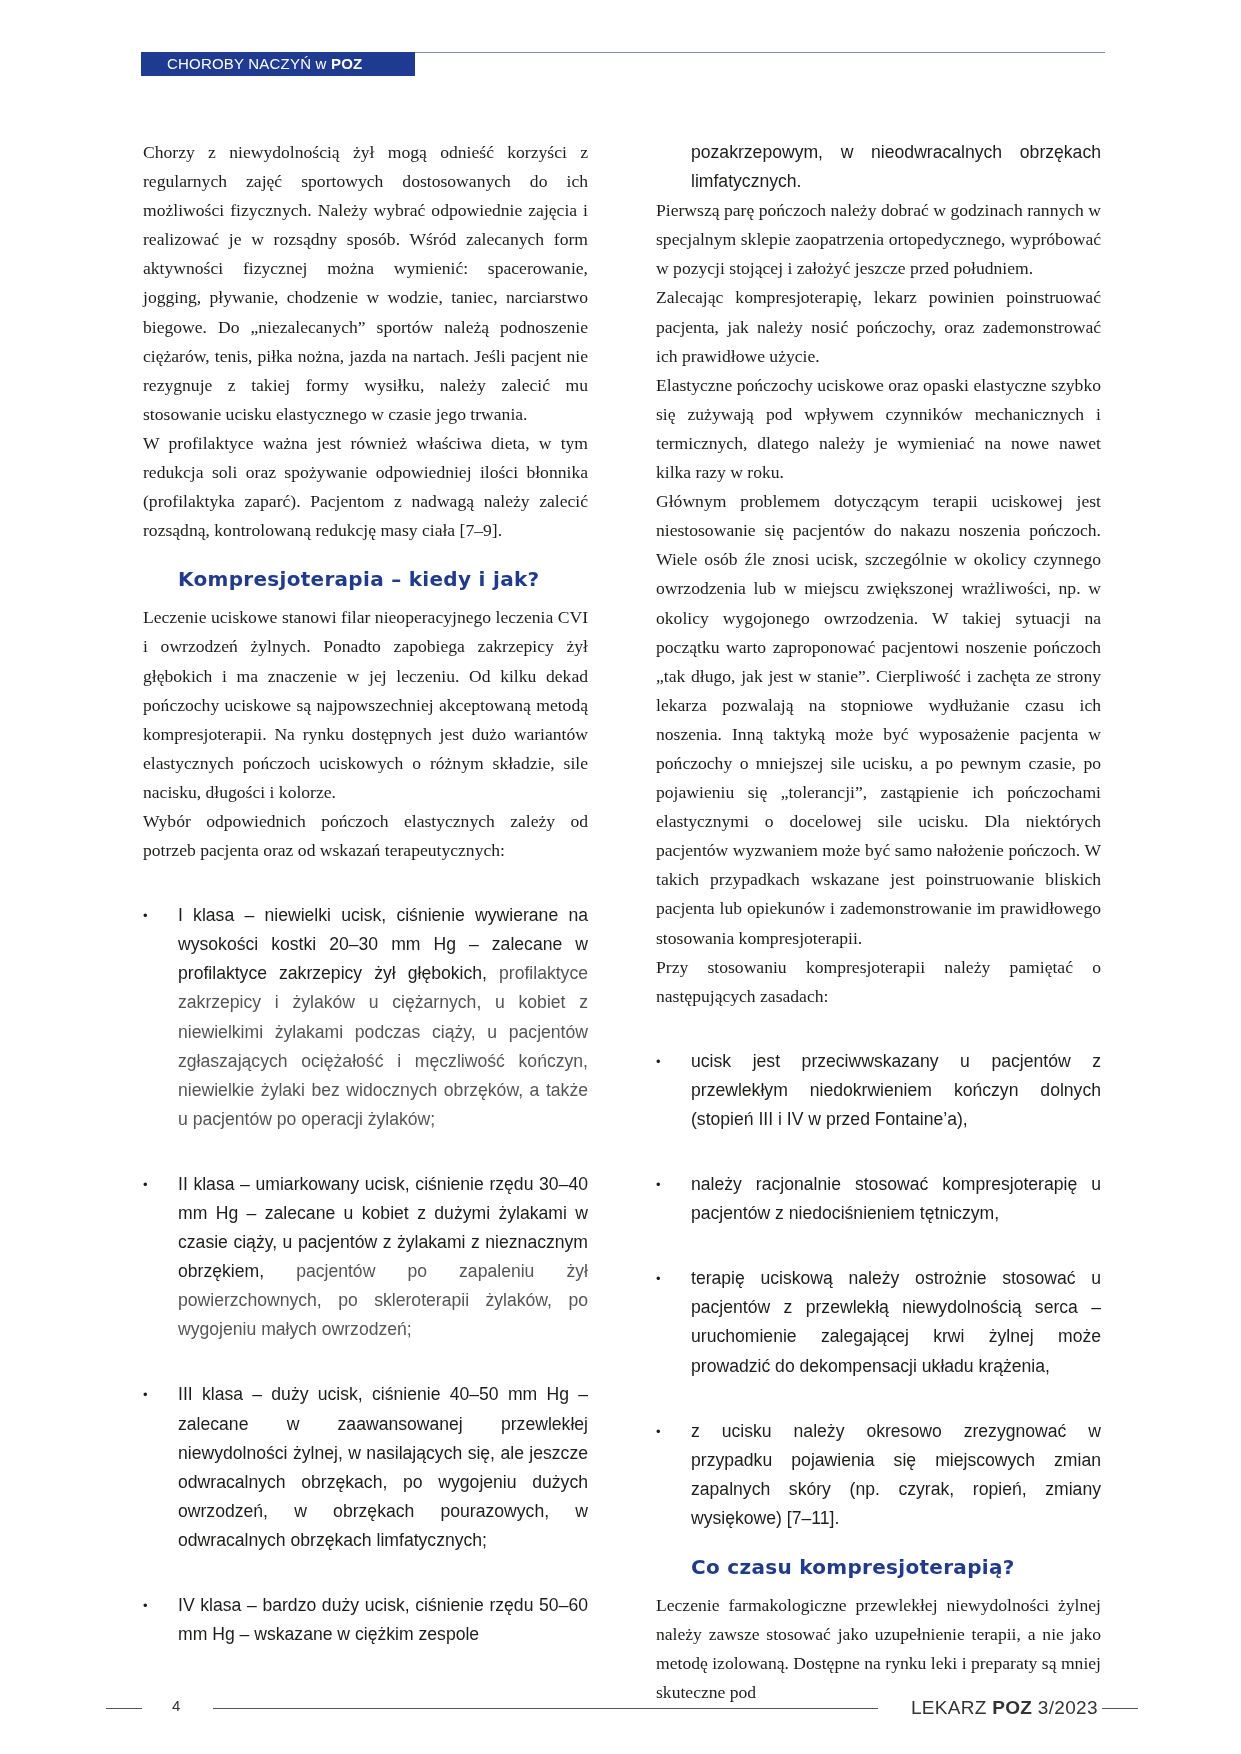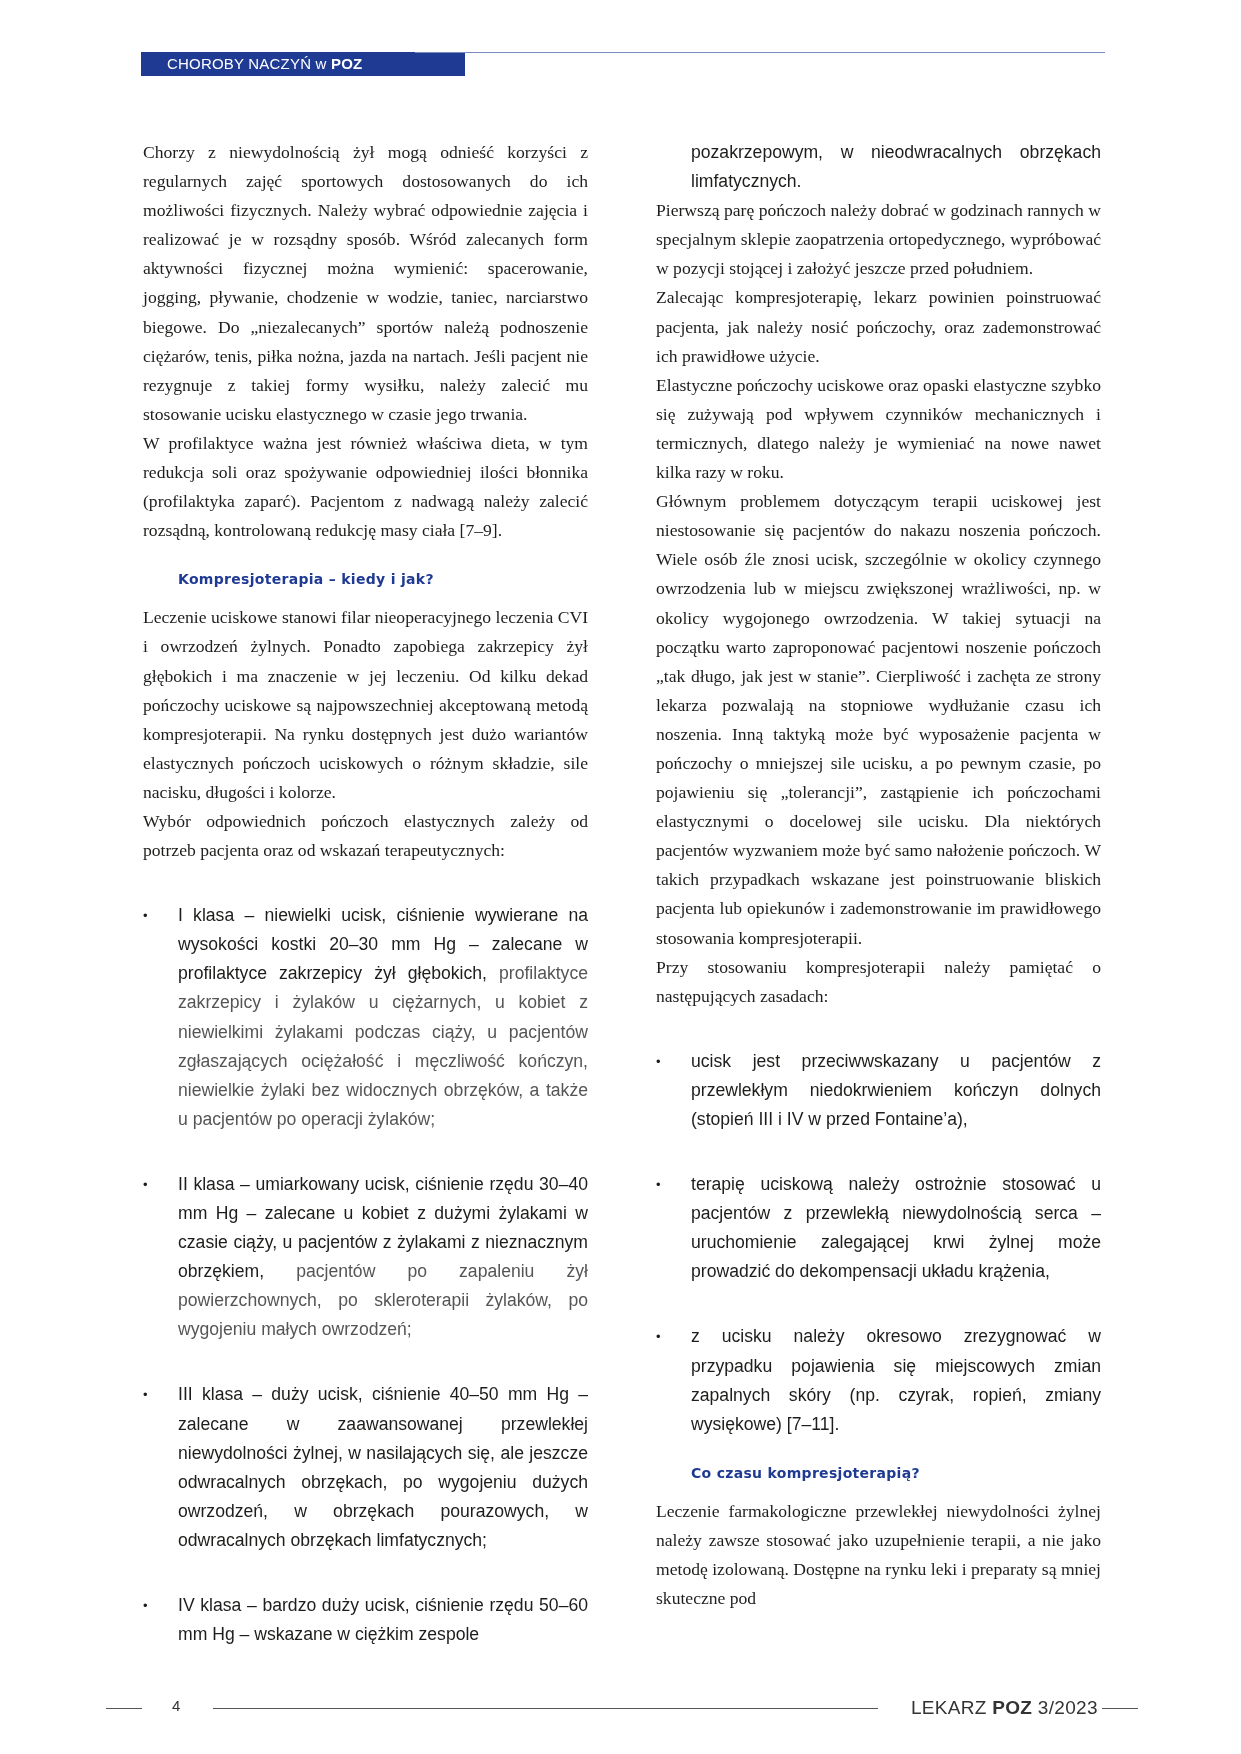--- a/index.html
+++ b/index.html
@@ -1,28 +1,28 @@
 <!DOCTYPE html>
 <html><head>
 <meta charset="utf-8">
 <style>
   html, body { margin: 0; padding: 0; background: #ffffff; }
   body { width: 1241px; height: 1754px; position: relative; overflow: hidden;
          font-family: "Liberation Sans", "DejaVu Sans", sans-serif; color: #1d1d1b; }
-  .header-bar { position: absolute; left: 141px; top: 52px; width: 324px; height: 24px;
+  .header-bar { position: absolute; left: 141px; top: 52px; width: 274px; height: 24px;
                 background: #1f3a93; color: #ffffff; font-size: 15px; line-height: 24px;
                 padding-left: 26px; box-sizing: border-box; letter-spacing: 0.2px; }
   .header-bar b { font-weight: 900; }
   .header-line { position: absolute; left: 415px; top: 52px; width: 690px; height: 1px; background: #7a8bc2; }
   .col { position: absolute; top: 138px; width: 445px; font-size: 17.6px; line-height: 29.1px; }
   .col.left { left: 143px; }
   .col.right { left: 656px; top: 138px; }
   p { margin: 0; text-align: justify; font-family: Liberation Serif, serif; }
   .grey { color: #555555; }
-  h2 { margin: 20px 0 9px 35px; font-size: 14px; line-height: 29px; color: #1f3a93;
+  h2 { margin: 20px 0 9px 35px; font-size: 20px; line-height: 29px; color: #1f3a93;
        font-family: "DejaVu Sans", sans-serif; font-weight: bold; letter-spacing: 0.3px; }
   ul { list-style: none; margin: 0; padding: 0; }
   li { position: relative; padding-left: 35px; text-align: justify; margin-top: 36px; }
   li::before { content: "•"; position: absolute; left: 0; top: 0; font-size: 13px; }
   .cont { padding-left: 35px; text-align: justify; }
   .footer-line-l { position: absolute; left: 106px; top: 1708px; width: 36px; height: 1px; background: #555; }
   .footer-line-m { position: absolute; left: 213px; top: 1708px; width: 665px; height: 1px; background: #555; }
   .footer-line-r { position: absolute; left: 1102px; top: 1708px; width: 36px; height: 1px; background: #555; }
   .page-num { position: absolute; left: 172px; top: 1697px; font-size: 15px; color: #333; }
   .journal { position: absolute; left: 911px; top: 1697px; font-size: 19px; color: #333; letter-spacing: 0.3px; }
@@ -50,20 +50,21 @@
 
 <div class="col right">
   <div class="cont">pozakrzepowym, w nieodwracalnych obrzękach limfatycznych.</div>
   <p>Pierwszą parę pończoch należy dobrać w godzinach rannych w specjalnym sklepie zaopatrzenia ortopedycznego, wypróbować w pozycji stojącej i założyć jeszcze przed południem.</p>
   <p>Zalecając kompresjoterapię, lekarz powinien poinstruować pacjenta, jak należy nosić pończochy, oraz zademonstrować ich prawidłowe użycie.</p>
   <p>Elastyczne pończochy uciskowe oraz opaski elastyczne szybko się zużywają pod wpływem czynników mechanicznych i termicznych, dlatego należy je wymieniać na nowe nawet kilka razy w roku.</p>
   <p>Głównym problemem dotyczącym terapii uciskowej jest niestosowanie się pacjentów do nakazu noszenia pończoch. Wiele osób źle znosi ucisk, szczególnie w okolicy czynnego owrzodzenia lub w miejscu zwiększonej wrażliwości, np. w okolicy wygojonego owrzodzenia. W takiej sytuacji na początku warto zaproponować pacjentowi noszenie pończoch „tak długo, jak jest w stanie”. Cierpliwość i zachęta ze strony lekarza pozwalają na stopniowe wydłużanie czasu ich noszenia. Inną taktyką może być wyposażenie pacjenta w pończochy o mniejszej sile ucisku, a po pewnym czasie, po pojawieniu się „tolerancji”, zastąpienie ich pończochami elastycznymi o docelowej sile ucisku. Dla niektórych pacjentów wyzwaniem może być samo nałożenie pończoch. W takich przypadkach wskazane jest poinstruowanie bliskich pacjenta lub opiekunów i zademonstrowanie im prawidłowego stosowania kompresjoterapii.</p>
   <p>Przy stosowaniu kompresjoterapii należy pamiętać o następujących zasadach:</p>
   <ul>
     <li>ucisk jest przeciwwskazany u pacjentów z przewlekłym niedokrwieniem kończyn dolnych (stopień III i IV w przed Fontaine’a),</li>
+    <li>należy racjonalnie stosować kompresjoterapię u pacjentów z niedociśnieniem tętniczym,</li>
     <li>terapię uciskową należy ostrożnie stosować u pacjentów z przewlekłą niewydolnością serca – uruchomienie zalegającej krwi żylnej może prowadzić do dekompensacji układu krążenia,</li>
     <li>z ucisku należy okresowo zrezygnować w przypadku pojawienia się miejscowych zmian zapalnych skóry (np. czyrak, ropień, zmiany wysiękowe) [7–11].</li>
   </ul>
   <h2>Co czasu kompresjoterapią?</h2>
   <p>Leczenie farmakologiczne przewlekłej niewydolności żylnej należy zawsze stosować jako uzupełnienie terapii, a nie jako metodę izolowaną. Dostępne na rynku leki i preparaty są mniej skuteczne pod</p>
 </div>
 
 <div class="footer-line-l"></div>
 <div class="page-num">4</div>
 <div class="footer-line-m"></div>

